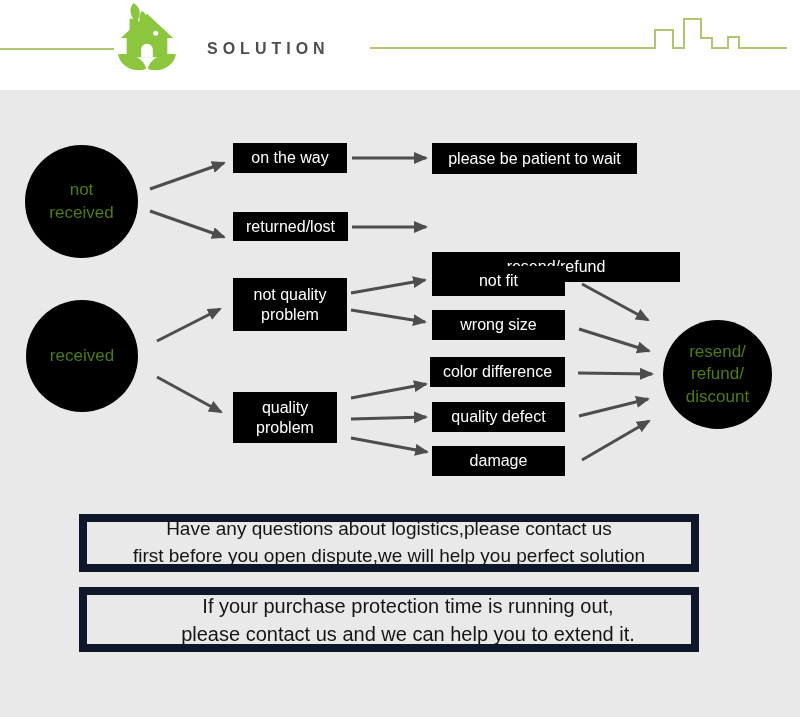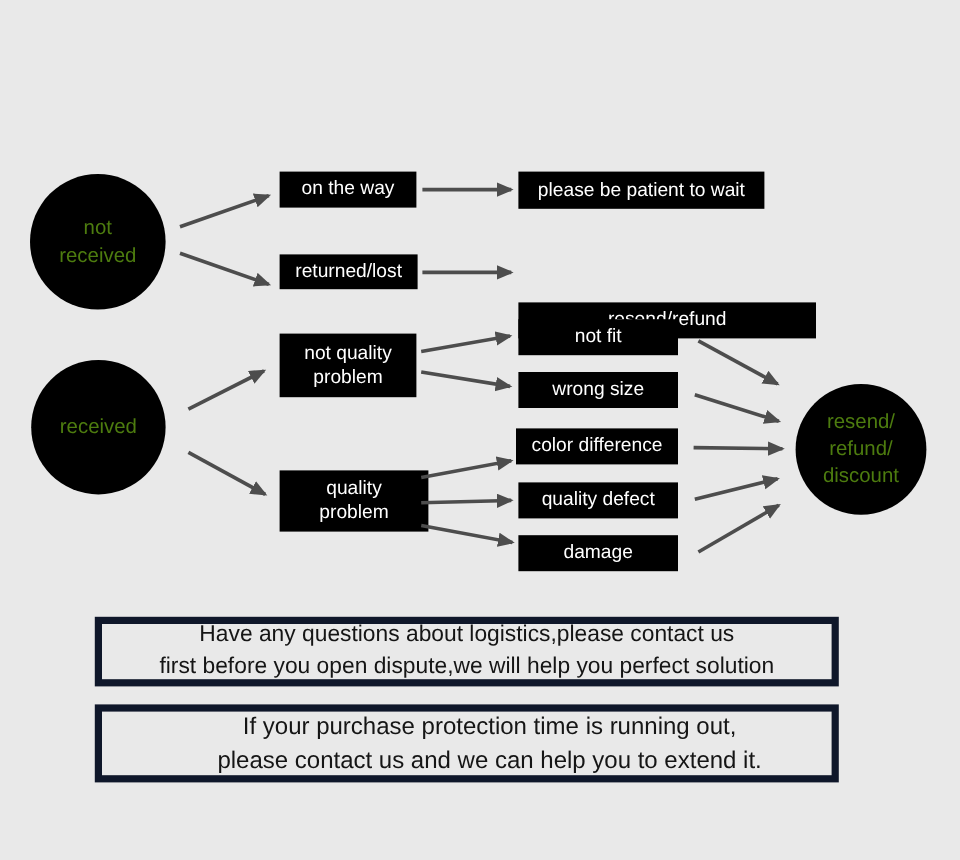--- a/index.html
+++ b/index.html
@@ -30,41 +30,63 @@
   .nbox {
     position:absolute; background:#000; color:#fff;
     display:flex; align-items:center; justify-content:center;
     text-align:center; font-size:16px; line-height:1.25; white-space:pre-line;
   }
   .b-on-the-way     { left:233px; top:143px; width:114px; height:30px; }
   .b-returned-lost  { left:233px; top:212px; width:115px; height:29px; }
   .b-please-wait    { left:432px; top:143px; width:205px; height:31px; }
   .b-resend-refund  { left:432px; top:220px; width:248px; height:30px;margin-top:32px; }
   .b-not-quality    { left:233px; top:278px; width:114px; height:53px; }
-  .b-quality        { left:233px; top:392px; width:124px; height:51px; }
+  .b-quality        { left:233px; top:392px; width:104px; height:51px; }
   .b-not-fit        { left:432px; top:266px; width:133px; height:30px; }
   .b-wrong-size     { left:432px; top:310px; width:133px; height:30px; }
   .b-color-diff     { left:430px; top:357px; width:135px; height:30px; }
   .b-quality-defect { left:432px; top:402px; width:133px; height:30px; }
   .b-damage         { left:432px; top:446px; width:133px; height:30px; }
   
   .note {
     position:absolute; left:79px; width:620px;
-    border:6px solid #0f172a; box-sizing:border-box;
+    border:8px solid #0f172a; box-sizing:border-box;
     display:flex; align-items:center; justify-content:center;
     text-align:center; color:#151515; white-space:pre-line; line-height:1.4;
   }
   .note1 { top:514px; height:58px; font-size:19px; }
   .note2 { top:587px; height:65px; font-size:20px;padding-left:38px; }
 </style>
 </head>
 <body>
 
 <div class="page">
 
+  <div class="header">
+    <div class="rule-left"></div>
+
+    <svg class="eco-icon" viewBox="0 0 62 74">
+      <g fill="#8cc63e">
+        <path d="M17,1 C24,4 26,13 20,20 C13,15 12,6 17,1 Z"></path>
+        <path d="M26,9 C31,12 32,19 27,24 C22,20 22,13 26,9 Z"></path>
+        <rect x="13" y="17" width="9" height="14"></rect>
+        <path d="M31,12 L58,37 L52,37 L52,57 L10,57 L10,37 L4,37 Z"></path>
+        <path d="M30,69 C17,73 4,67 1,54 C15,52 27,58 30,68 Z"></path>
+        <path d="M32,69 C45,73 58,67 61,54 C47,52 35,58 32,68 Z"></path>
+      </g>
+      <path d="M25,57 L25,49 A6,6 0 0 1 37,49 L37,57 Z" fill="#ffffff"></path>
+      <circle cx="40" cy="32" r="2.6" fill="#ffffff"></circle>
+    </svg>
+
+    <div class="title">SOLUTION</div>
+
+    <svg class="skyline" viewBox="0 0 420 44">
+      <polyline points="0,40 285,40 285,22 303,22 303,40 314,40 314,11 331,11 331,30 342,30 342,40 358,40 358,29 369,29 369,40 417,40" fill="none" stroke="#afc573" stroke-width="2"></polyline>
+    </svg>
+  </div>
 
   <div class="circle c1">not
 received</div>
   <div class="circle c2">received</div>
   <div class="circle c3">resend/
 refund/
 discount</div>
 
   <div class="nbox b-on-the-way">on the way</div>
   <div class="nbox b-returned-lost">returned/lost</div>

